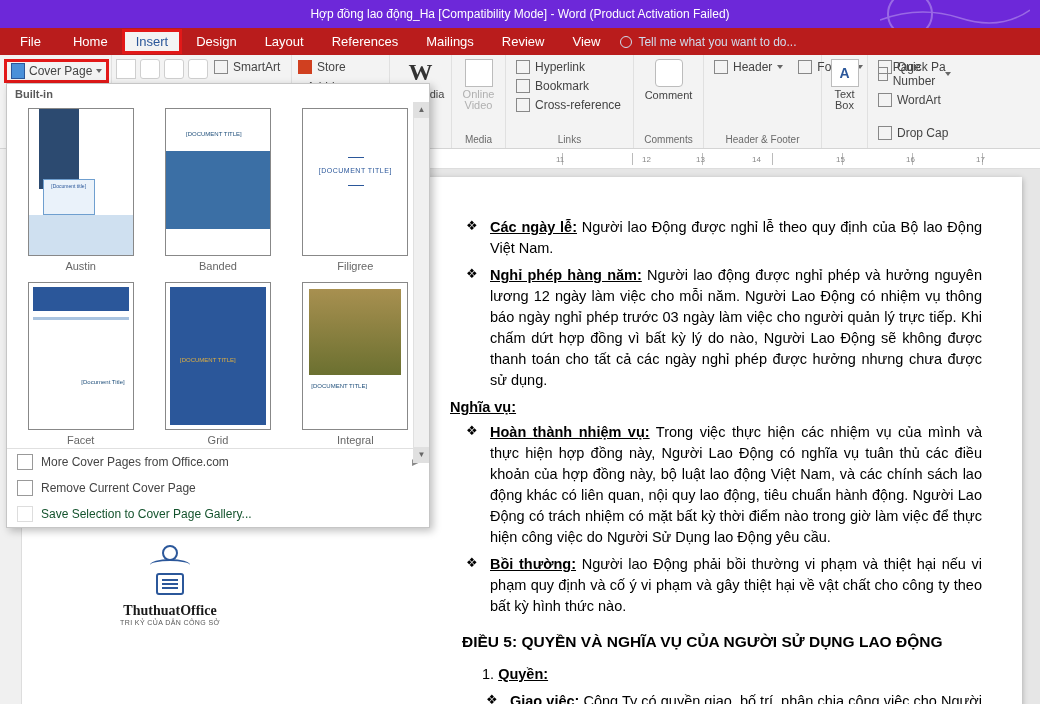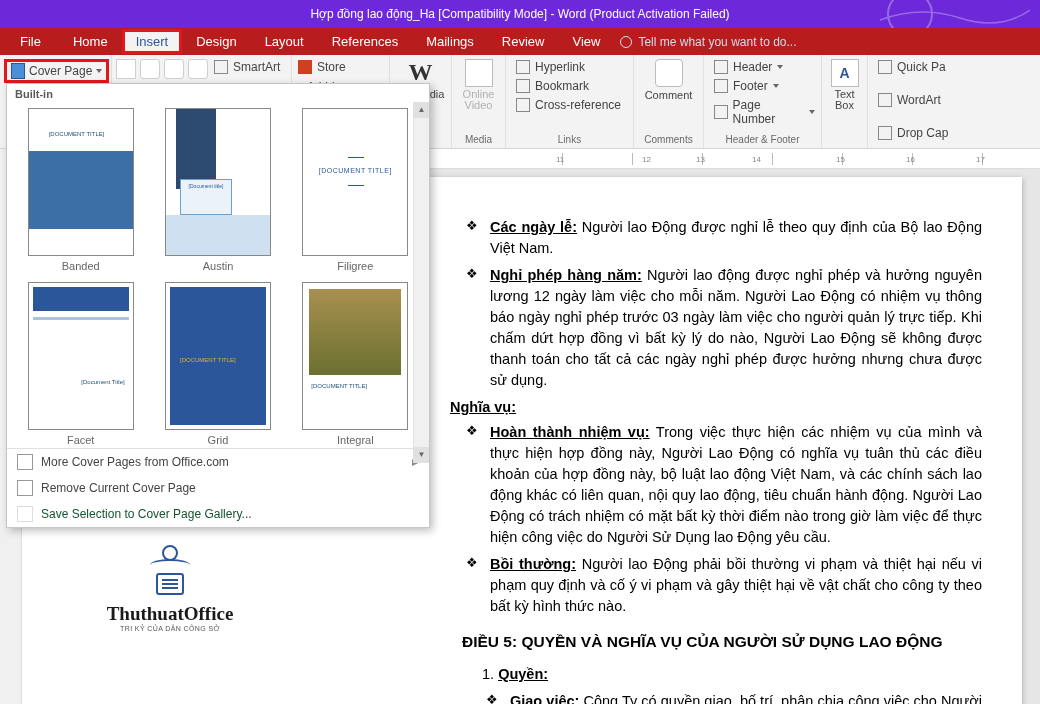--- a/index.html
+++ b/index.html
@@ -86,21 +86,21 @@
 .h5 { font-weight:bold; font-size:15.5px; margin:14px 0 10px; }
 .sub { margin:8px 0 6px 20px; }
 .sub .b { text-decoration:underline; }
 
 .watermark { position:absolute; left:70px; top:545px; width:200px; text-align:center; z-index:40; }
 .wm-fig { width:60px; height:54px; margin:0 auto 4px; position:relative; }
 .wm-head { width:16px; height:16px; border:2px solid #2b579a; border-radius:50%; position:absolute; left:22px; top:0; background:#fff; }
 .wm-arms { position:absolute; left:10px; top:14px; width:40px; height:12px; border-top:2px solid #2b579a; border-radius:50% 50% 0 0; }
 .wm-body { position:absolute; left:16px; top:28px; width:28px; height:22px; border:2px solid #2b579a; border-radius:3px; background:#fff; }
 .wm-body:after { content:""; position:absolute; left:4px; top:4px; right:4px; height:2px; background:#2b579a; box-shadow:0 4px #2b579a, 0 8px #2b579a; }
-.wm-text { font-family:"Times New Roman",serif; font-size:19px; font-weight:bold; color:#1a1a1a; }
+.wm-text { font-family:"Times New Roman",serif; font-size:14px; font-weight:bold; color:#1a1a1a; }
 .wm-sub { font-size:7px; color:#555; letter-spacing:.4px; }
 </style>
 </head>
 <body>
 
 <div class="titlebar">
   <span>Hợp đồng lao động_Ha [Compatibility Mode] - Word (Product Activation Failed)</span>
   <svg class="deco" viewBox="0 0 150 28">
       <circle cx="30" cy="14" r="22" fill="none" stroke="#fff" stroke-width="2"></circle>
       <path d="M0 20 Q40 5 80 18 T150 10" fill="none" stroke="#fff" stroke-width="1.5"></path>
@@ -192,21 +192,21 @@
     <div class="group-label">Links</div>
   </div>
   <div class="ribbon-group" style="width:70px;">
     <div class="big-btn">
       <div class="big-ico" style="border-radius:4px;"></div>
       <span>Comment</span>
     </div>
     <div class="group-label">Comments</div>
   </div>
   <div class="ribbon-group" style="width:118px;">
-    <div class="group-body" style="flex-direction:column;gap:3px;padding-left:4px;">
+    <div class="group-body" style="flex-direction:row;gap:11px;padding-left:4px;">
       <div class="link-item">
           <span class="link-ico"></span>
           <span>Header</span>
           <span class="caret"></span>
         </div>
       <div class="link-item">
           <span class="link-ico"></span>
           <span>Footer</span>
           <span class="caret"></span>
         </div>
@@ -240,36 +240,36 @@
           <span>Drop Cap</span>
         </div>
     </div>
     <div class="group-label"></div>
   </div>
 </div>
 
 <div class="gallery">
   <div class="gallery-head">Built-in</div>
   <div class="gallery-grid">
-    <div class="g-item">
-      <div class="thumb th-banded">
-          <div class="txt">[DOCUMENT TITLE]</div>
-          <div class="mid"></div>
-        </div>
-      <div class="g-label">Banded</div>
-    </div>
     <div class="g-item">
       <div class="thumb th-austin">
           <div class="bg"></div>
           <div class="bar"></div>
           <div class="box">
             <div style="font-size:5px;color:#2b579a;padding:3px;">[Document title]</div>
           </div>
         </div>
       <div class="g-label">Austin</div>
+    </div>
+    <div class="g-item">
+      <div class="thumb th-banded">
+          <div class="txt">[DOCUMENT TITLE]</div>
+          <div class="mid"></div>
+        </div>
+      <div class="g-label">Banded</div>
     </div>
     <div class="g-item">
       <div class="thumb th-filigree">
           <div class="orn" style="top:48px;"></div>
           <div class="txt">[DOCUMENT TITLE]</div>
           <div class="orn" style="top:76px;"></div>
         </div>
       <div class="g-label">Filigree</div>
     </div>
     <div class="g-item">

